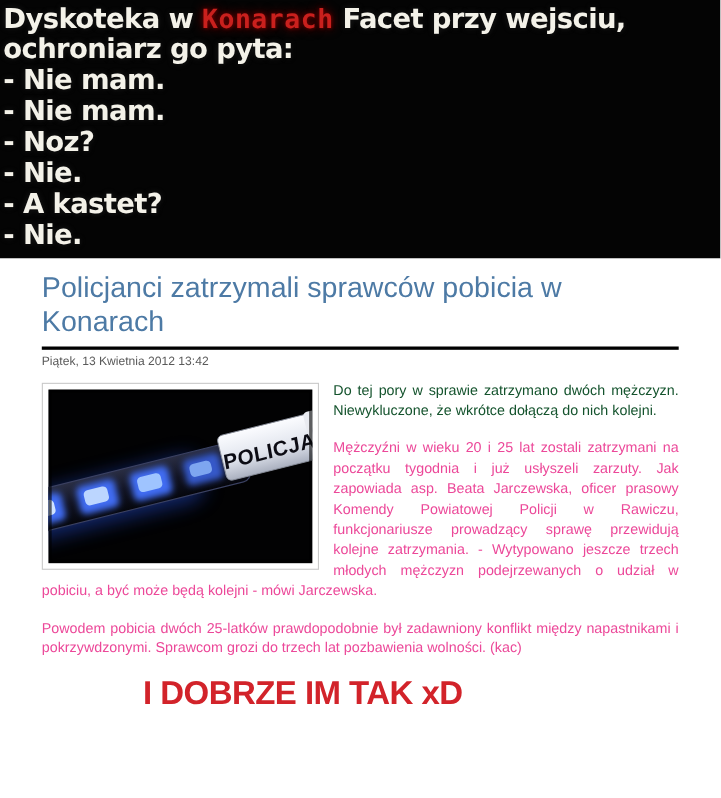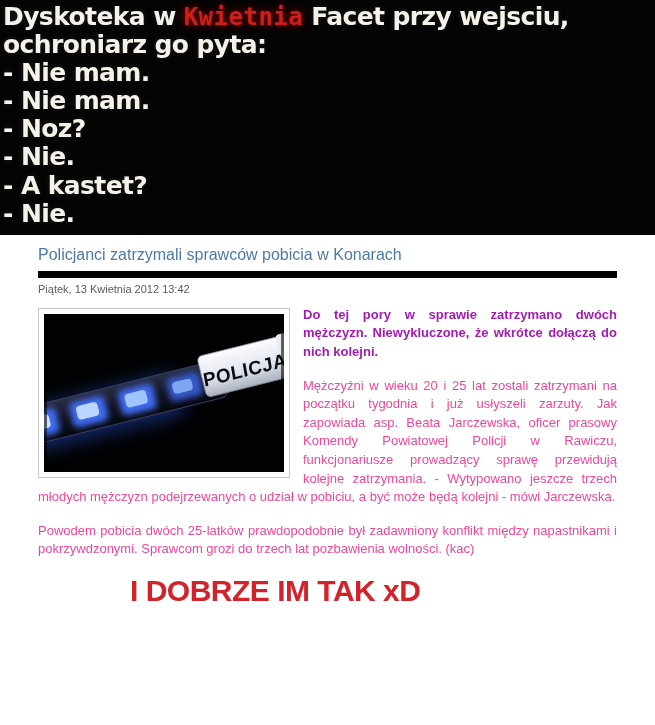--- a/index.html
+++ b/index.html
@@ -34,64 +34,64 @@
     text-shadow: 0 0 10px #7c0000, 0 0 4px #5a0000, 1px 1px 2px #300000;
   }
 
   
   .article {
     background: #ffffff;
     padding: 11px 38px 10px 38px;
   }
   .article-title {
     margin: 0 0 7px 0;
-    font-size: 16px;
+    font-size: 26px;
     font-weight: normal;
     color: #4d7aa5;
     letter-spacing: 0;
   }
   .article-date {
     font-size: 11px;
     color: #5a5a5a;
-    border-top: 7px solid #000000;
+    border-top: 3px solid #000000;
     padding-top: 5px;
     margin-bottom: 11px;
   }
   .photo-frame {
     float: left;
     background: #ffffff;
     border: 1px solid #c9c9c9;
     padding: 5px;
     margin: 2px 13px 10px 0;
     width: 240px;
     height: 158px;
   }
   .photo-frame svg { display: block; }
   .article p {
     font-size: 13px;
     line-height: 18.6px;
     color: #ec4899;
     text-align: justify;
     margin: 0 0 15px 0;
   }
-  .article p.intro { font-weight: bold; color: #a21caf; }
+  .article p.intro { font-weight: normal; color: #14532d; }
   .comment-line {
     clear: none;
     margin: 2px 0 6px 92px;
     font-size: 30px;
     font-weight: bold;
     letter-spacing: -0.5px;
     color: #d2232a;
   }
 </style>
 </head>
 <body>
 
 <div class="meme">
-  <div class="meme-line"><span>Dyskoteka w</span><span class="meme-highlight">Kwietnia</span><span>Facet przy wejsciu,</span></div>
+  <div class="meme-line"><span>Dyskoteka w</span><span class="meme-highlight">Konarach</span><span>Facet przy wejsciu,</span></div>
   <div class="meme-line">ochroniarz go pyta:</div>
   <div class="meme-line">- Nie mam.</div>
   <div class="meme-line">- Nie mam.</div>
   <div class="meme-line">- Noz?</div>
   <div class="meme-line">- Nie.</div>
   <div class="meme-line">- A kastet?</div>
   <div class="meme-line">- Nie.</div>
 </div>
 
 <div class="article">

